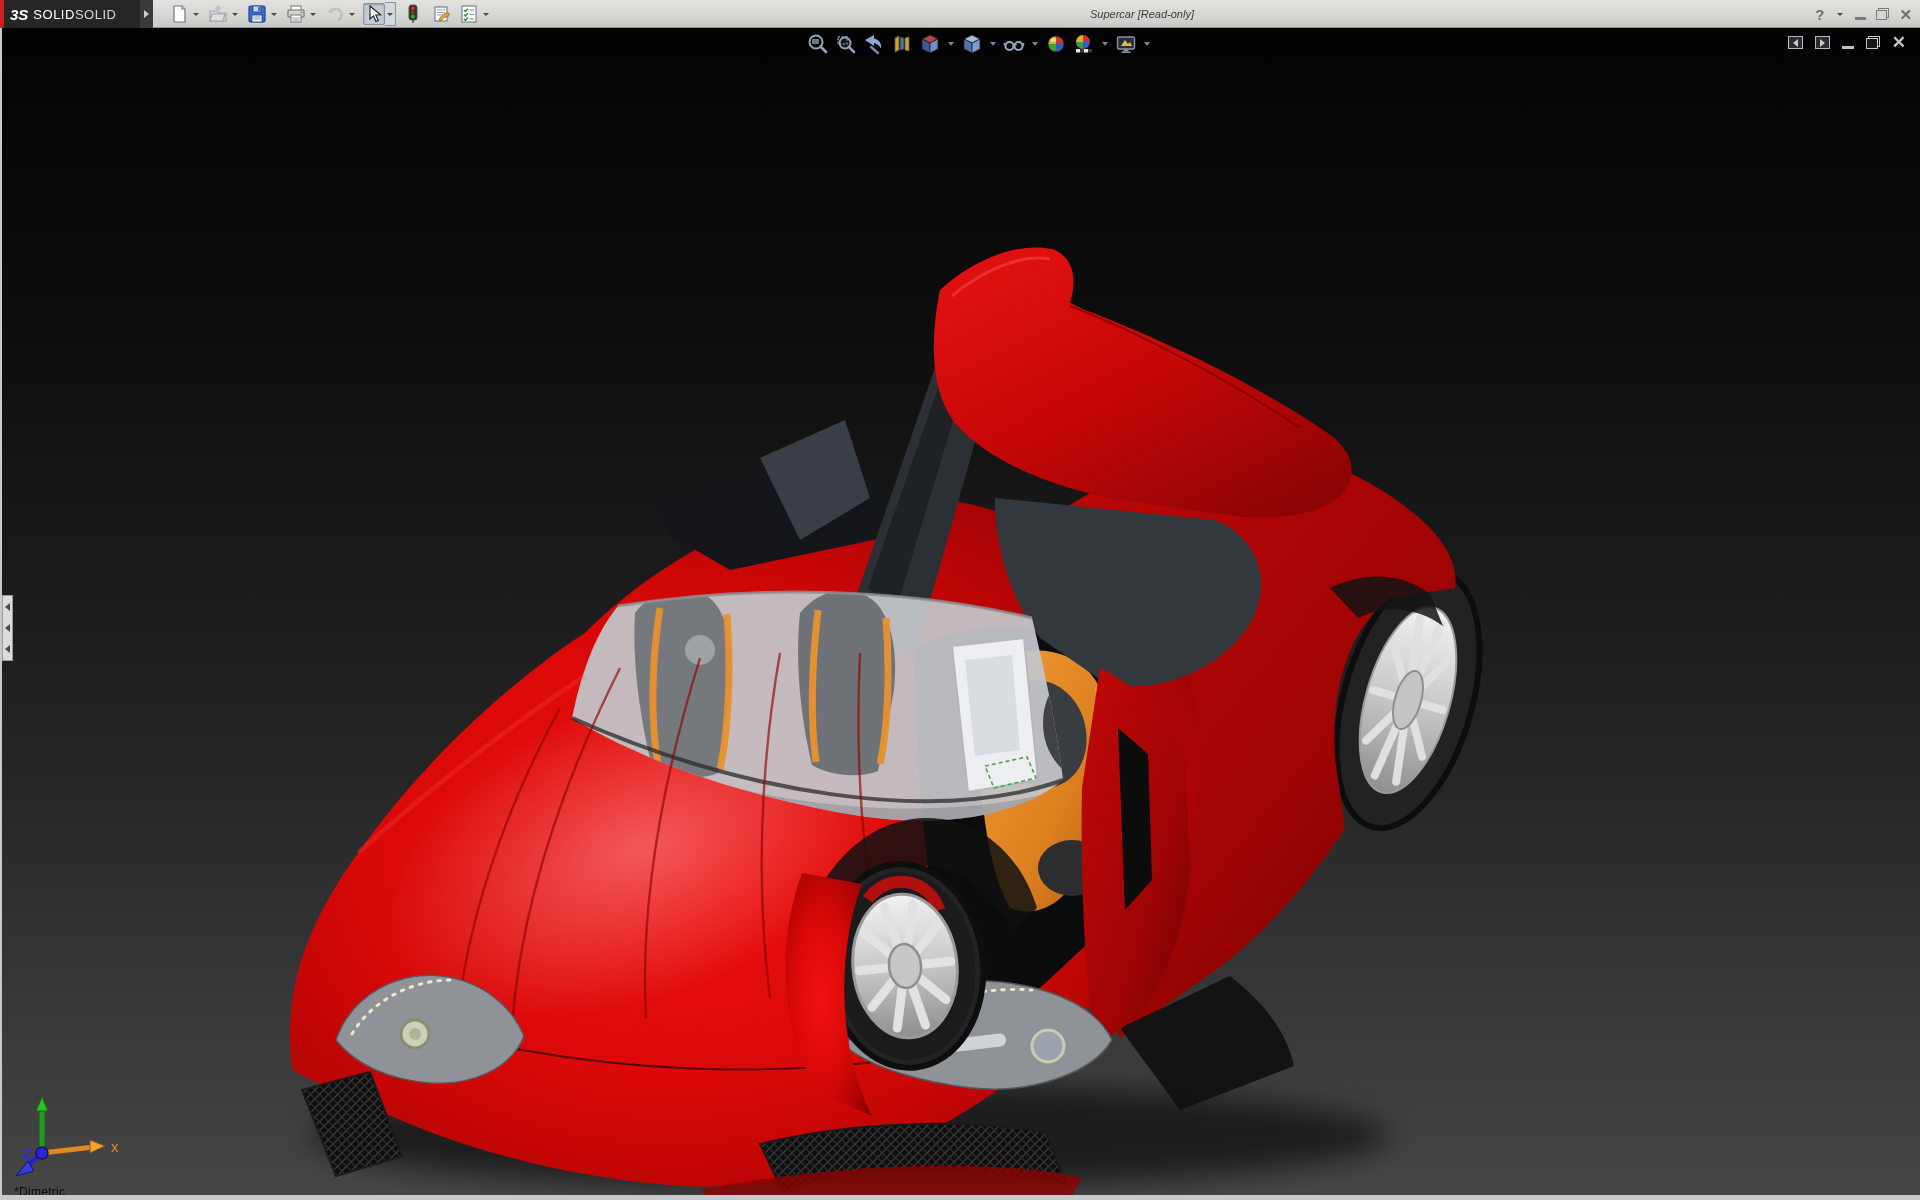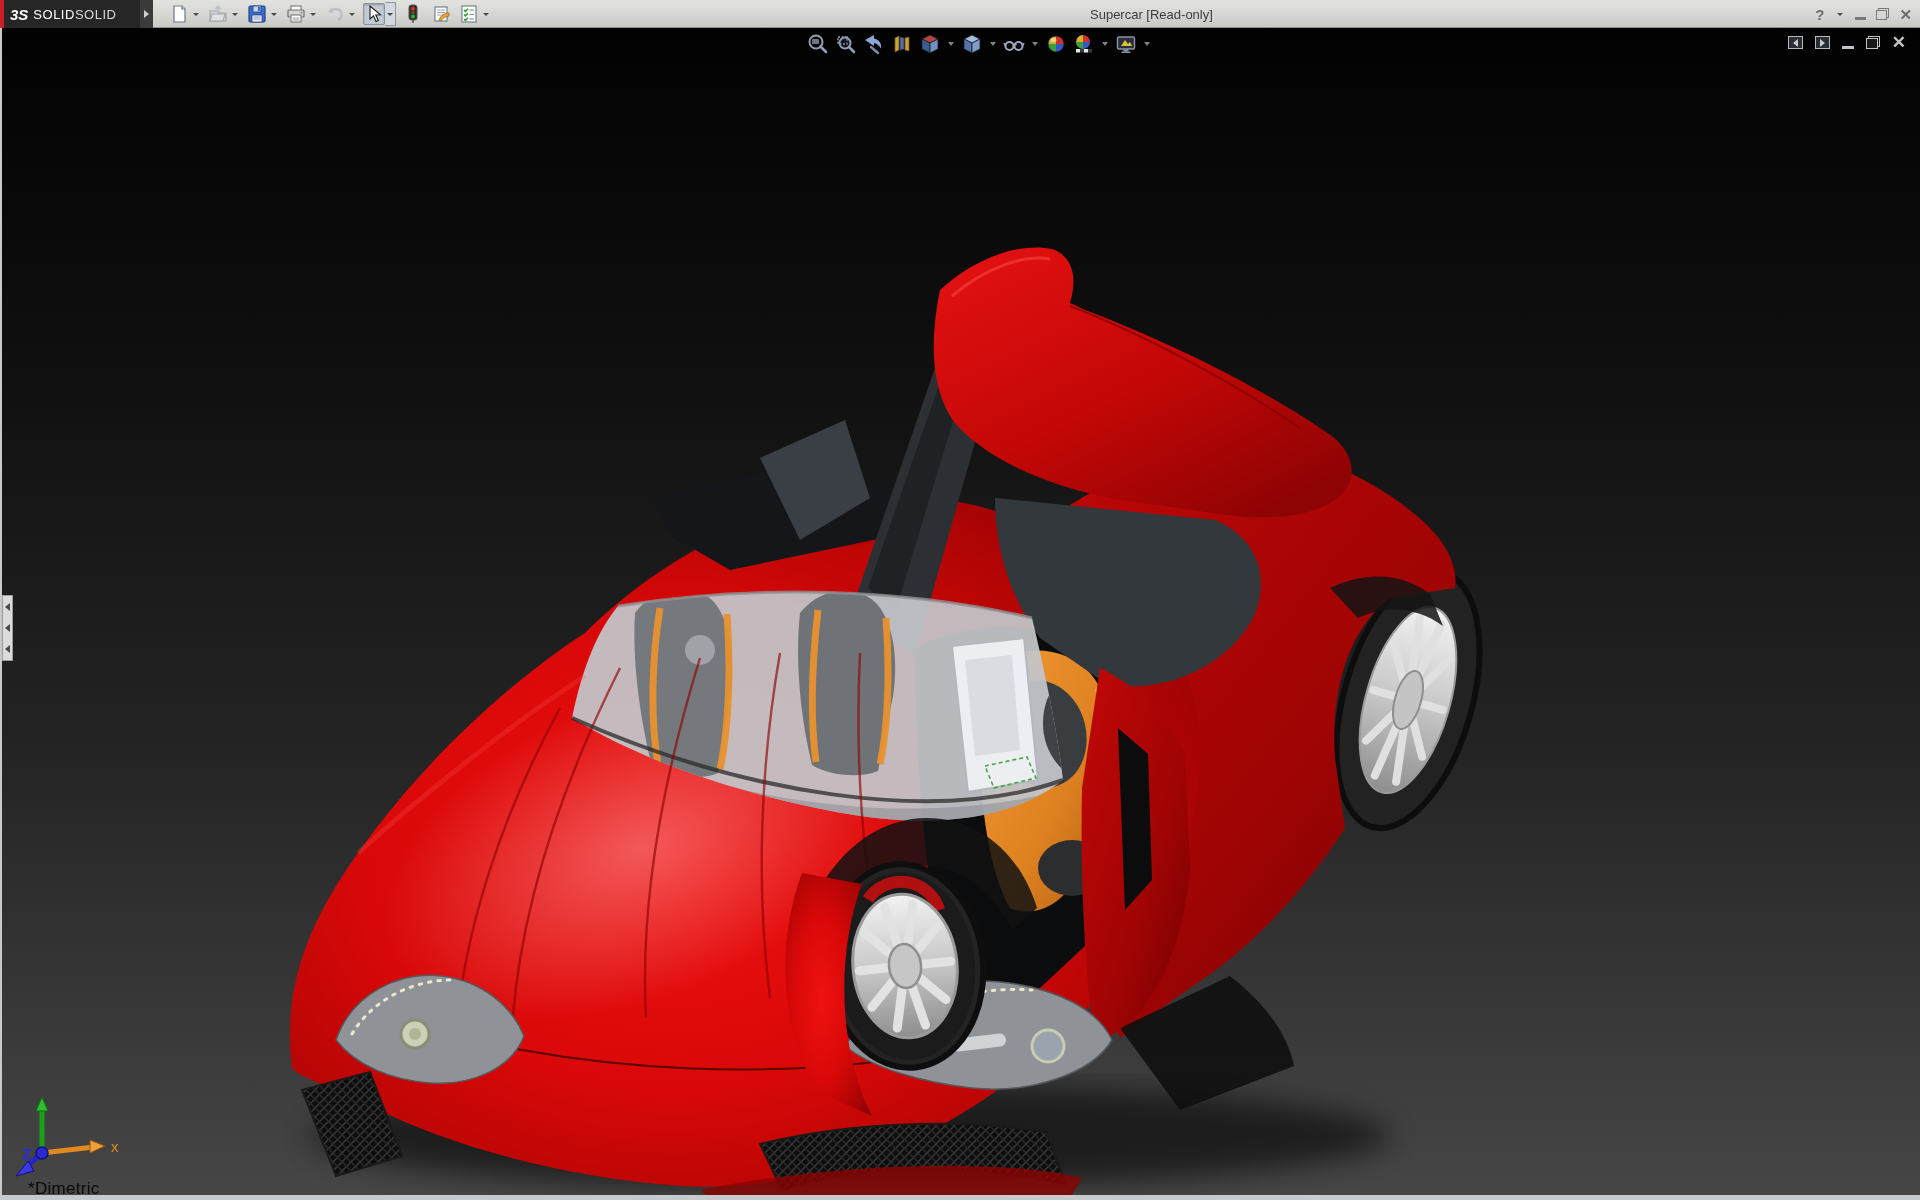--- a/index.html
+++ b/index.html
@@ -30,21 +30,21 @@
 
   .tb { position:absolute; left:168px; top:0; height:28px; display:flex; align-items:center; }
   .tb-item { display:flex; align-items:center; margin-right:6px; }
   .tb-btn { width:22px; height:22px; display:flex; align-items:center; justify-content:center; border-radius:2px; }
   .tb-btn.pressed { background:#c2cbd4; border:1px solid #88949e; box-shadow:inset 0 1px 2px rgba(0,0,0,.25); }
   .dd { width:11px; height:22px; display:flex; align-items:center; justify-content:center; }
   .dd i { width:0; height:0; border-top:3px solid #4a4a4a; border-left:3px solid transparent; border-right:3px solid transparent; }
   .dd.boxed { border:1px solid #88949e; background:#d3d9df; border-left:none; height:24px; }
 
   .doc-title { position:absolute; left:1090px; top:0; height:28px; display:flex; align-items:center;
-    font-size:13px; color:#3c3c3c; }
+    font-size:11px; color:#3c3c3c;font-style:italic; }
 
   .win-ctrls { position:absolute; right:8px; top:0; height:28px; display:flex; align-items:center; gap:10px; }
   .help-q { font-size:15px; font-weight:bold; color:#6e6e6e; }
   .wc-glyph { display:inline-block; }
   .wc-min { width:11px; height:3px; background:#7a7a7a; margin-top:8px; }
   .wc-restore { position:relative; width:13px; height:12px; }
   .wc-restore::before { content:""; position:absolute; right:0; top:0; width:9px; height:8px; border:1.5px solid #7a7a7a; }
   .wc-restore::after { content:""; position:absolute; left:0; bottom:0; width:9px; height:8px; border:1.5px solid #7a7a7a; background:#d6d6d2; }
   .wc-close { color:#6e6e6e; font-size:15px; font-weight:bold; line-height:1; }
 
@@ -77,21 +77,21 @@
 
   
   .fm-tab { position:absolute; left:2px; top:567px; width:11px; height:66px; background:#dcdcda;
     border:1px solid #9a9a98; display:flex; flex-direction:column; align-items:center; justify-content:space-around; z-index:25; }
   .fm-tab i { width:0; height:0; border-right:5px solid #4a4a4a; border-top:4px solid transparent; border-bottom:4px solid transparent; }
 
   .model-svg { position:absolute; left:0; top:0; width:1920px; height:1167px; }
 
   
   .triad { position:absolute; left:8px; bottom:8px; width:120px; height:96px; z-index:15; }
-  .view-label { position:absolute; left:28px; bottom:-4px; font-size:17px; color:#0a0a0a; z-index:15; letter-spacing:.3px; }
+  .view-label { position:absolute; left:14px; bottom:-4px; font-size:12px; color:#0a0a0a; z-index:15; letter-spacing:.3px; }
 </style>
 </head>
 <body>
 
 <div id="app">
 
   <div class="titlebar">
     <div class="logo-block">
       <div class="logo-accent"></div>
       <span class="logo-mark">3S</span>

